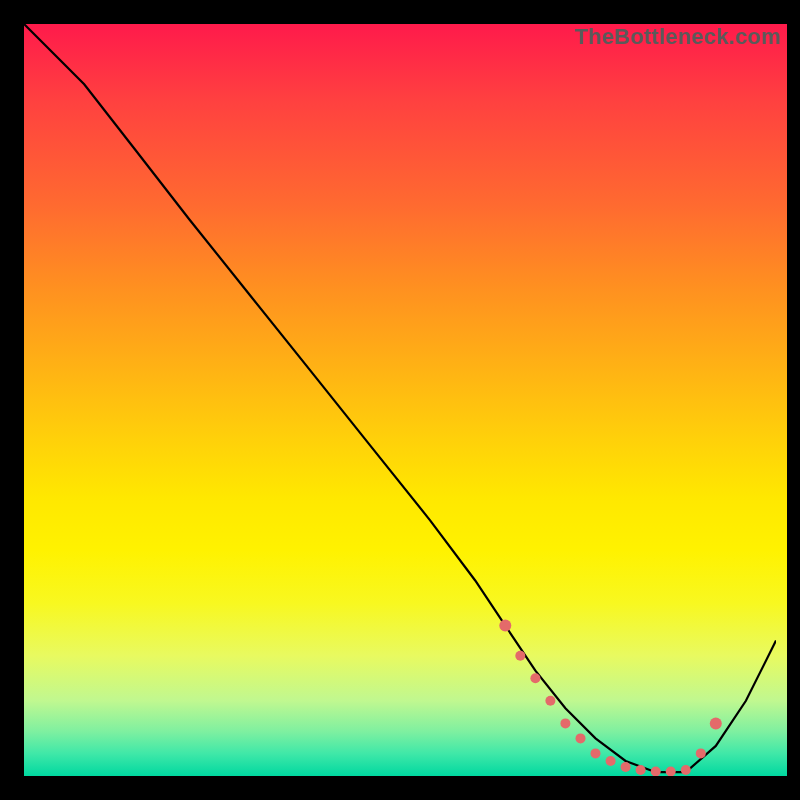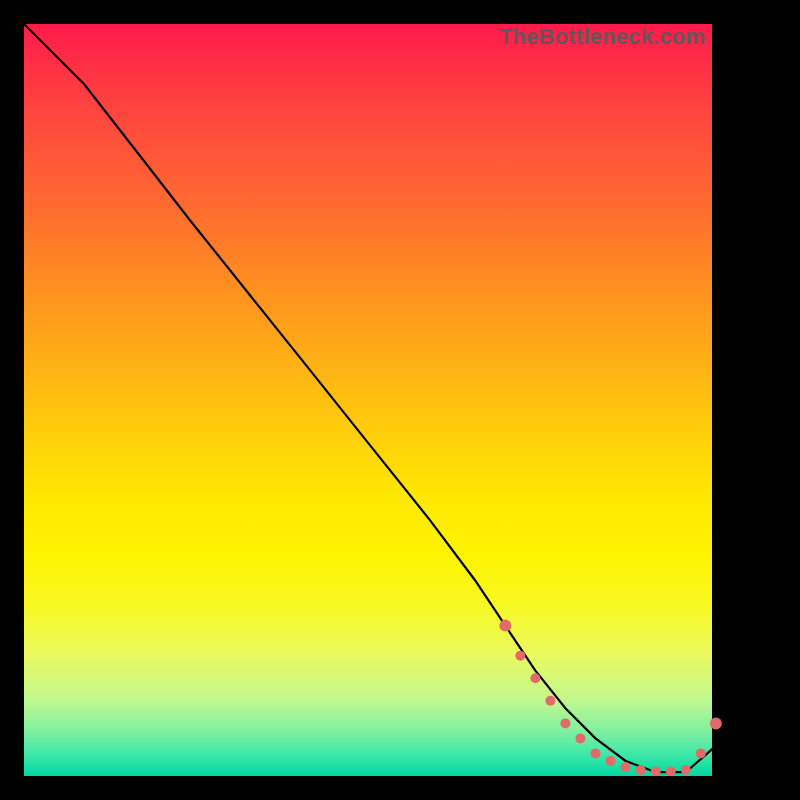--- a/index.html
+++ b/index.html
@@ -13,21 +13,21 @@
   }
   .stage {
     position: relative;
     width: 800px;
     height: 800px;
   }
   .plot {
     position: absolute;
     left: 24px;
     top: 24px;
-    width: 688px;
+    width: 763px;
     height: 752px;
     background: linear-gradient(to bottom,
       #ff1a4b 0%,
       #ff4040 10%,
       #ff6a30 24%,
       #ff9020 35%,
       #ffb015 45%,
       #ffd00a 55%,
       #ffe800 63%,
       #fff200 70%,

